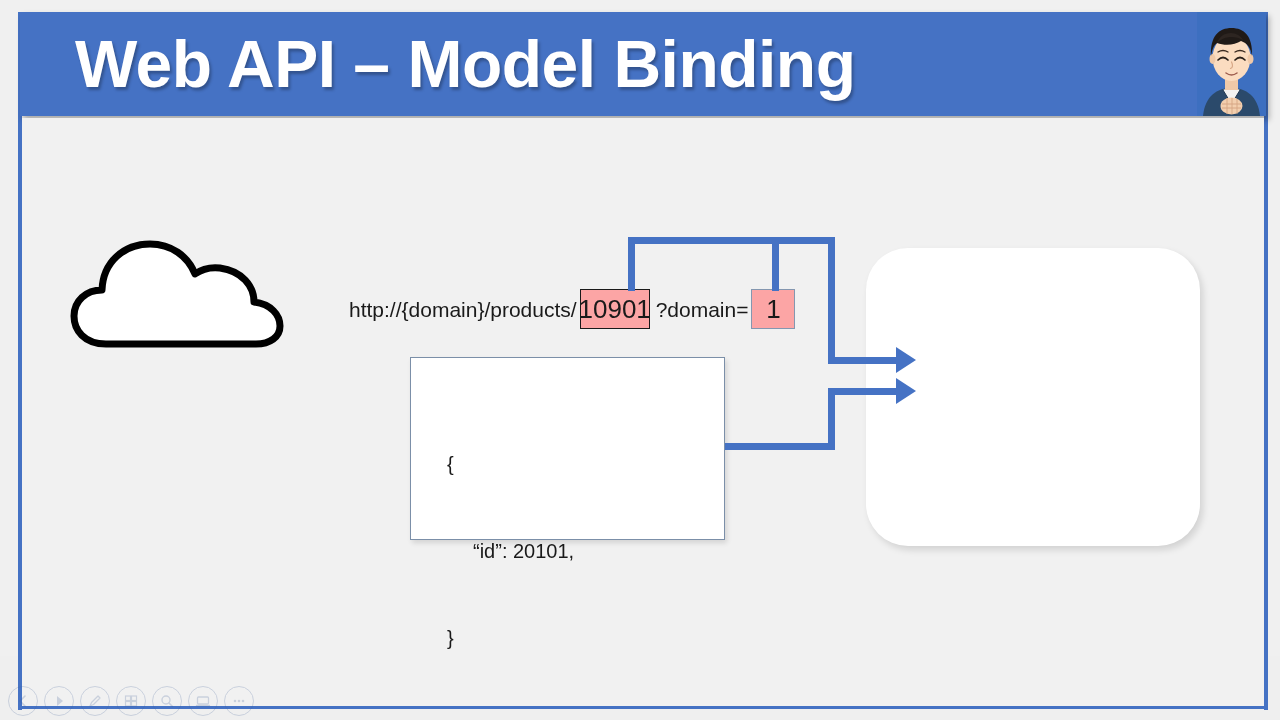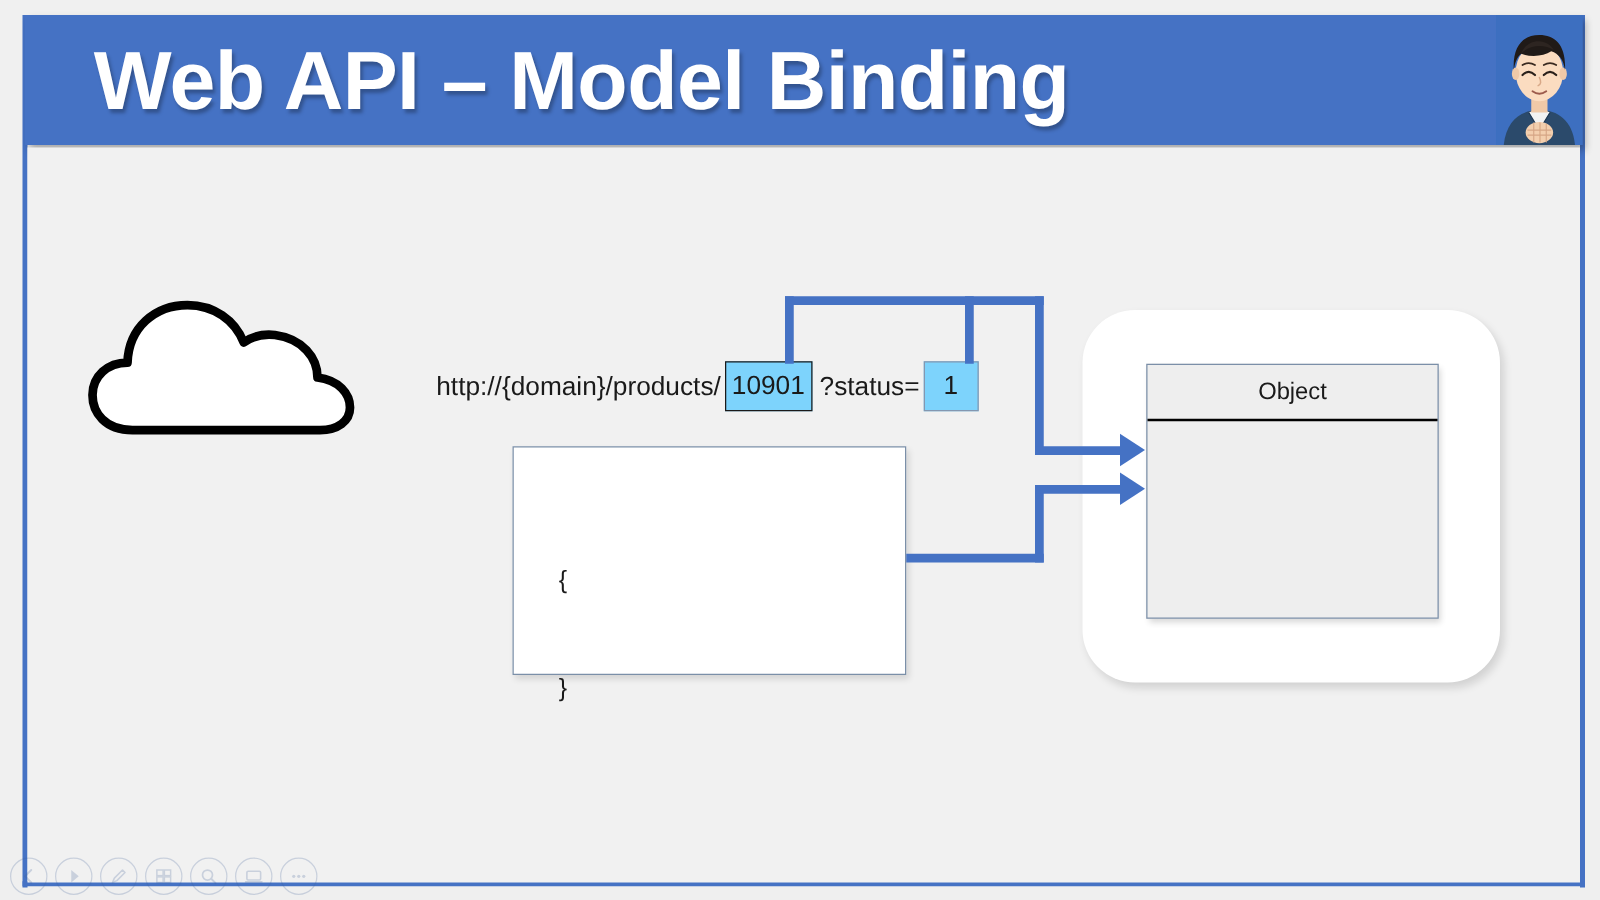--- a/index.html
+++ b/index.html
@@ -93,22 +93,22 @@
     font-size: 21px;
     color: #1a1a1a;
     white-space: nowrap;
     font-family: "Liberation Sans", sans-serif;
   }
   .url-text { line-height: 1; }
   .val-box {
     display: inline-flex;
     align-items: center;
     justify-content: center;
-    background: #7dd3fc;
-    font-size: 21px;
+    background: #fca5a5;
+    font-size: 26px;
     color: #1a1a1a;
   }
   .box-id {
     width: 70px; height: 40px;
     border: 1.6px solid #1a1a1a;
     margin-left: 3px;
     margin-right: 6px;
   }
   .box-status {
     width: 44px; height: 40px;
@@ -249,35 +249,33 @@
     <svg width="218" height="128" viewBox="0 0 218 128" xmlns="http://www.w3.org/2000/svg">
       <path d="M38 122 C16 122 6 108 6 94 C6 79 18 68 34 68 C35 40 56 22 82 22
                C103 22 120 34 127 52 C134 47 143 45 152 46 C174 49 186 64 186 80
                C203 82 212 93 212 104 C212 115 202 122 188 122 Z" fill="#ffffff" stroke="#000000" stroke-width="7" stroke-linejoin="round"></path>
     </svg>
   </div>
 
   <div class="url-row">
     <span class="url-text">http://{domain}/products/</span>
     <span class="val-box box-id">10901</span>
-    <span class="url-text">?status=</span>
+    <span class="url-text">?domain=</span>
     <span class="val-box box-status">1</span>
   </div>
 
   <div class="json-box">
     <div class="json-text">
       <div>{</div>
+      <div style="padding-left:26px">“id”: 20101,</div>
       <div>}</div>
     </div>
   </div>
 
   <div class="obj-card"></div>
-  <div class="obj-box">
-    <div class="obj-title">Object</div>
-  </div>
 
   <div class="conn" style="left:628px; top:237px; width:7px; height:54px;"></div>
 
   <div class="conn" style="left:772px; top:237px; width:7px; height:54px;"></div>
 
   <div class="conn" style="left:628px; top:237px; width:207px; height:7px;"></div>
 
   <div class="conn" style="left:828px; top:237px; width:7px; height:127px;"></div>
 
   <div class="conn" style="left:828px; top:357px; width:70px; height:7px;"></div>

